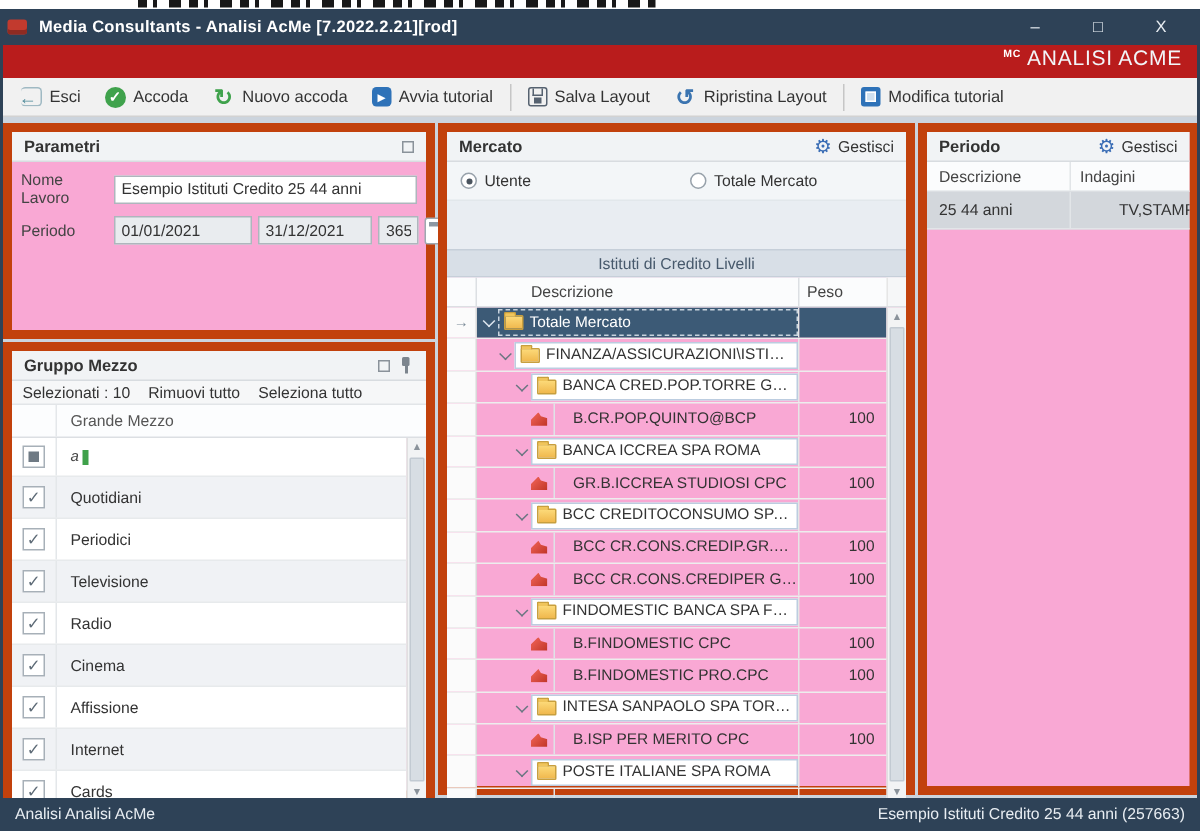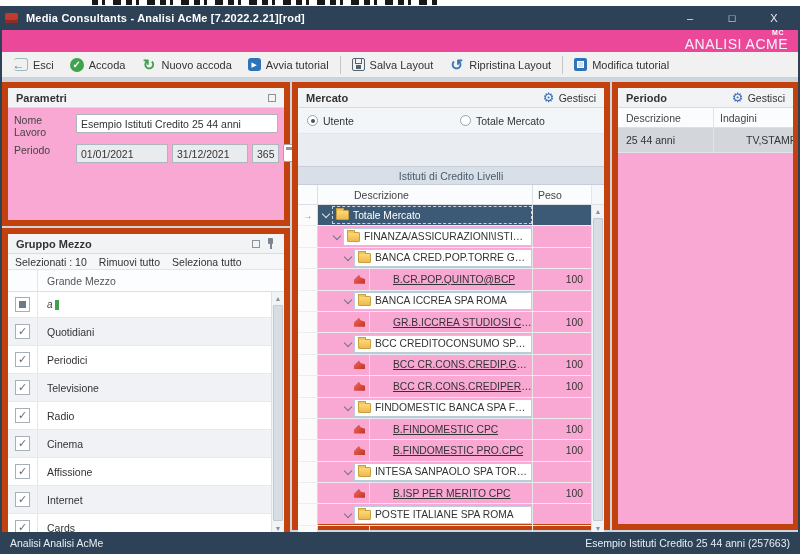--- a/index.html
+++ b/index.html
@@ -20,22 +20,22 @@
   
   .titlebar { position:absolute; top:6px; left:0; right:0; height:24px; background:#2e4257;
     display:flex; align-items:center; padding:0 5px; gap:8px; }
   .app-icon { width:13px; height:10px; background:#c23a2e; border-radius:2px; flex:none;
     box-shadow:inset 0 -3px 0 #8e2b22; }
   .win-title { color:#fff; font-size:11px; font-weight:bold; letter-spacing:.2px; }
   .win-controls { margin-left:auto; display:flex; }
   .win-controls span { width:42px; text-align:center; color:#e8edf2; font-size:11px; cursor:default; }
 
   
-  .brandbar { position:absolute; top:30px; left:0; right:0; height:22px; background:#ec4899;
-    display:flex; align-items:flex-end; justify-content:flex-end; padding:0 12px;flex-direction:column; }
+  .brandbar { position:absolute; top:30px; left:0; right:0; height:22px; background:#b91c1c;
+    display:flex; align-items:flex-start; justify-content:flex-end; padding:0 12px; }
   .mc-logo { color:#fff; font-size:7px; font-weight:bold; margin-right:4px; margin-top:3px; letter-spacing:.5px; }
   .brand { color:#f2f5f8; font-size:14px; letter-spacing:.5px; }
 
   
   .toolbar { position:absolute; top:52px; left:0; right:0; height:26px; background:#f1f1f1;
     border-bottom:1px solid #d2d2d2; display:flex; align-items:center; padding:0 6px; }
   .tb-item { display:flex; align-items:center; gap:5px; padding:2px 8px; font-size:11px; color:#333; cursor:default; }
   .tb-sep { width:1px; height:18px; background:#c6c6c6; margin:0 3px; }
   .ic { width:15px; height:15px; display:inline-flex; align-items:center; justify-content:center; flex:none; position:relative; }
   .icon-esci .ic { border:1.5px solid #9fb9c3; border-left:none; border-radius:3px; width:14px; height:13px; }
@@ -60,21 +60,21 @@
   .maxbox { width:8px; height:8px; border:1px solid #8a929a; flex:none; }
   .pin { width:10px; height:13px; position:relative; flex:none; }
   .pin::before { content:""; position:absolute; top:1px; left:2px; width:5px; height:6px; background:#7c858e; border-radius:1px; }
   .pin::after { content:""; position:absolute; top:7px; left:4px; width:2px; height:5px; background:#7c858e; }
   .gestisci { margin-left:auto; display:flex; align-items:center; gap:3px; font-weight:normal; font-size:10.5px; color:#333; cursor:default; }
   .gear { width:14px; height:14px; display:inline-flex; align-items:center; justify-content:center; }
   .gear::before { content:"⚙"; color:#3a6db5; font-size:13px; }
 
   
   #parametri { left:2px; top:82px; width:288px; height:144px; }
-  .p-row { display:flex; margin:6px 6px 0 6px; gap:4px; }
+  .p-row { display:flex; align-items:center; margin:6px 6px 0 6px; gap:4px; }
   .p-label { width:58px; font-size:10.5px; color:#444; flex:none; }
   .tinput { height:19px; border:1px solid #aeb6bd; font-size:10.5px; padding:0 4px; color:#333;
     font-family:"Liberation Sans",sans-serif; background:#fff; }
   .tinput.full { flex:1; min-width:0; }
   .tinput.ro { background:#e9ecef; }
   .w1 { width:92px; } .w2 { width:76px; } .w3 { width:27px; }
   .cal-btn { width:18px; height:18px; border:1px solid #9fa8b0; background:#fff; border-radius:2px; position:relative; flex:none; }
   .cal-btn::before { content:""; position:absolute; top:2px; left:2px; right:2px; height:3px; background:#8d98a3; }
   .cal-btn::after { content:""; position:absolute; right:2px; bottom:2px; width:5px; height:5px; background:#cc3b30; border-radius:1px; }
 
@@ -125,21 +125,21 @@
   .tind { width:20px; border-right:1px solid #d8d8d8; display:flex; align-items:center; justify-content:center;
     background:#fbfbfb; flex:none; font-size:10px; color:#7d8c99; }
   .trow.selected .tind::before { content:"→"; }
   .tdesc { flex:1; display:flex; align-items:center; border-right:1px solid #e6e6e6;
     padding-left:calc(2px + var(--lvl,0) * 11px); min-width:0; }
   .chev { width:9px; height:9px; margin:0 2px 0 1px; position:relative; flex:none; }
   .chev::before { content:""; position:absolute; left:1.5px; top:0.5px; width:5px; height:5px;
     border-right:1.5px solid #6a7682; border-bottom:1.5px solid #6a7682; transform:rotate(45deg); }
   .cellbox { flex:1; display:flex; align-items:center; min-width:0; align-self:center; }
   .trow.folder .cellbox { border:1px solid #bccde0; background:#fff; height:18px; padding:0 3px; gap:4px; }
-  .trow.leaf .cellbox { border-left:1px solid #dfe3e7; height:100%; padding-left:23px;text-decoration:underline; }
+  .trow.leaf .cellbox { border-left:1px solid #dfe3e7; height:100%; padding-left:12px; }
   .folder-ic { width:13px; height:10px; background:linear-gradient(#fcd978,#f0b84d); border:1px solid #c89f3e;
     border-radius:1px; position:relative; flex:none; }
   .folder-ic::before { content:""; position:absolute; top:-3px; left:-1px; width:6px; height:2px;
     background:#f0c55c; border:1px solid #c89f3e; border-bottom:none; border-radius:1px 1px 0 0; }
   .leaf-ic { width:11px; height:9px; margin:0 4px 0 1px; flex:none;
     background:linear-gradient(135deg,#e4574a 30%,#c03527);
     clip-path:polygon(0 100%,100% 100%,100% 45%,60% 30%,45% 0,0 55%); }
   .tlabel { white-space:nowrap; overflow:hidden; text-overflow:ellipsis; }
   .tpeso { width:58px; display:flex; align-items:center; justify-content:flex-end; padding-right:8px; flex:none; }
   .trow.selected .tdesc, .trow.selected .tpeso { background:#3c5a76; color:#fff; }

